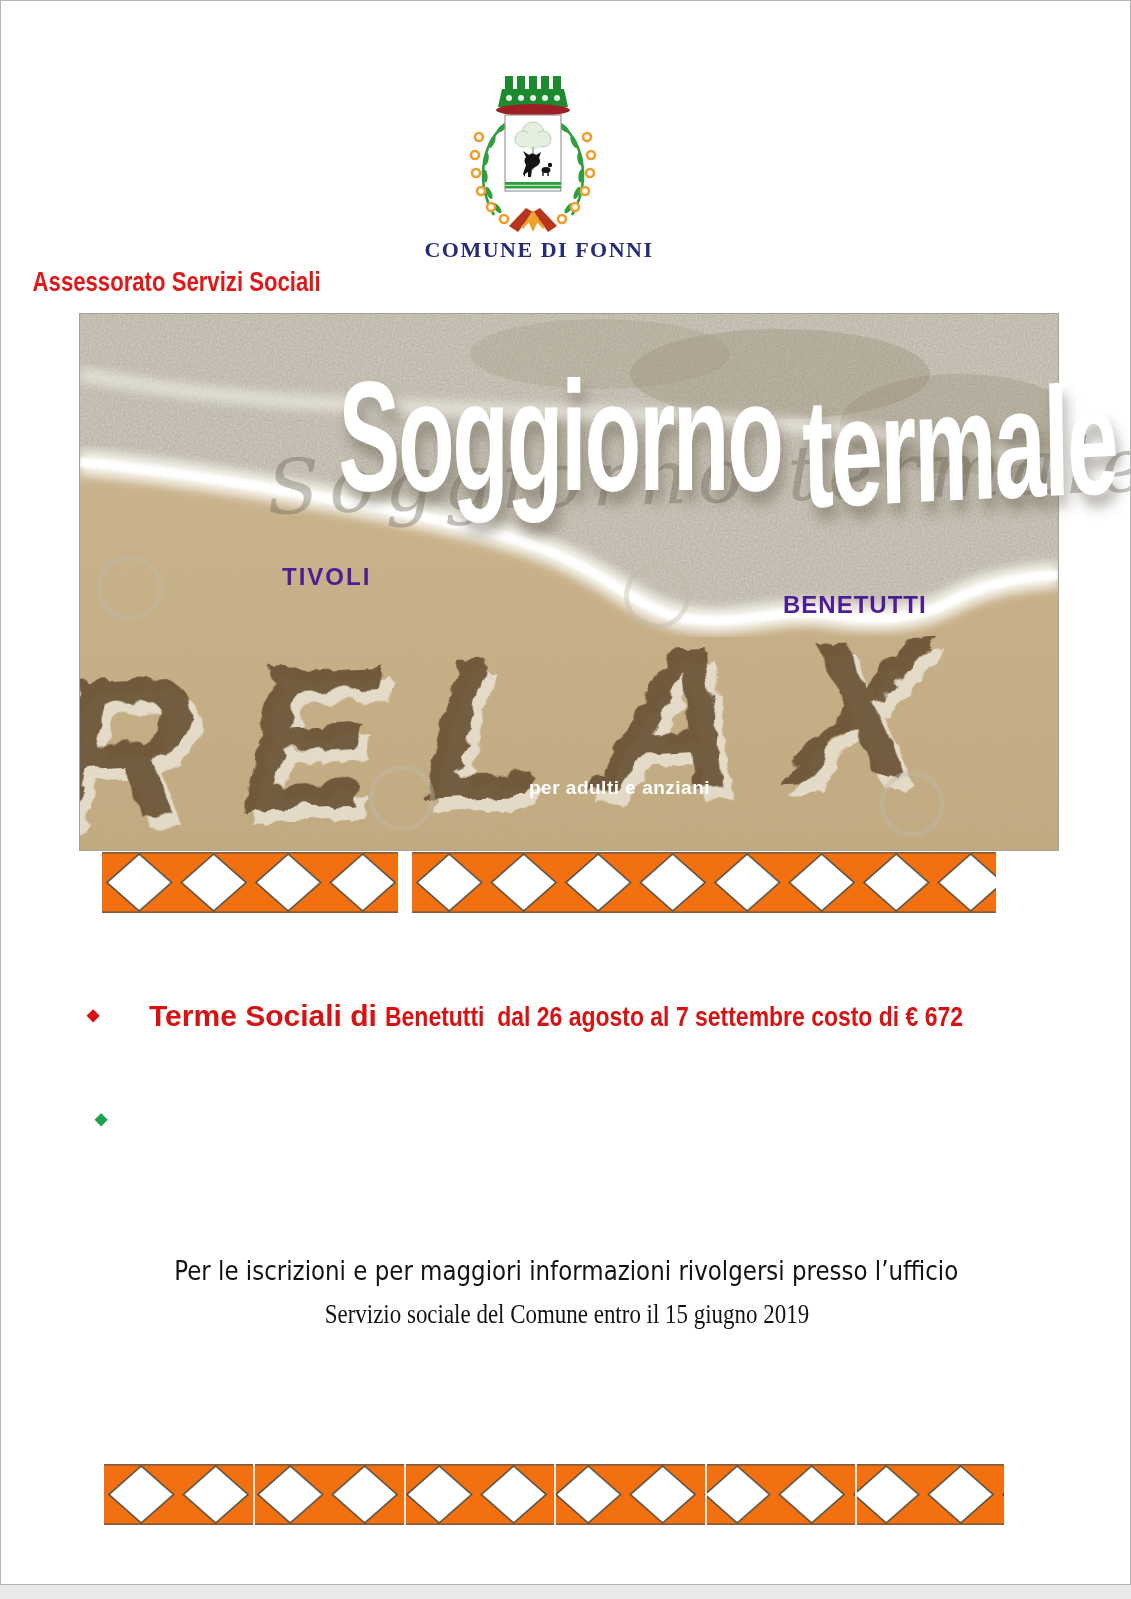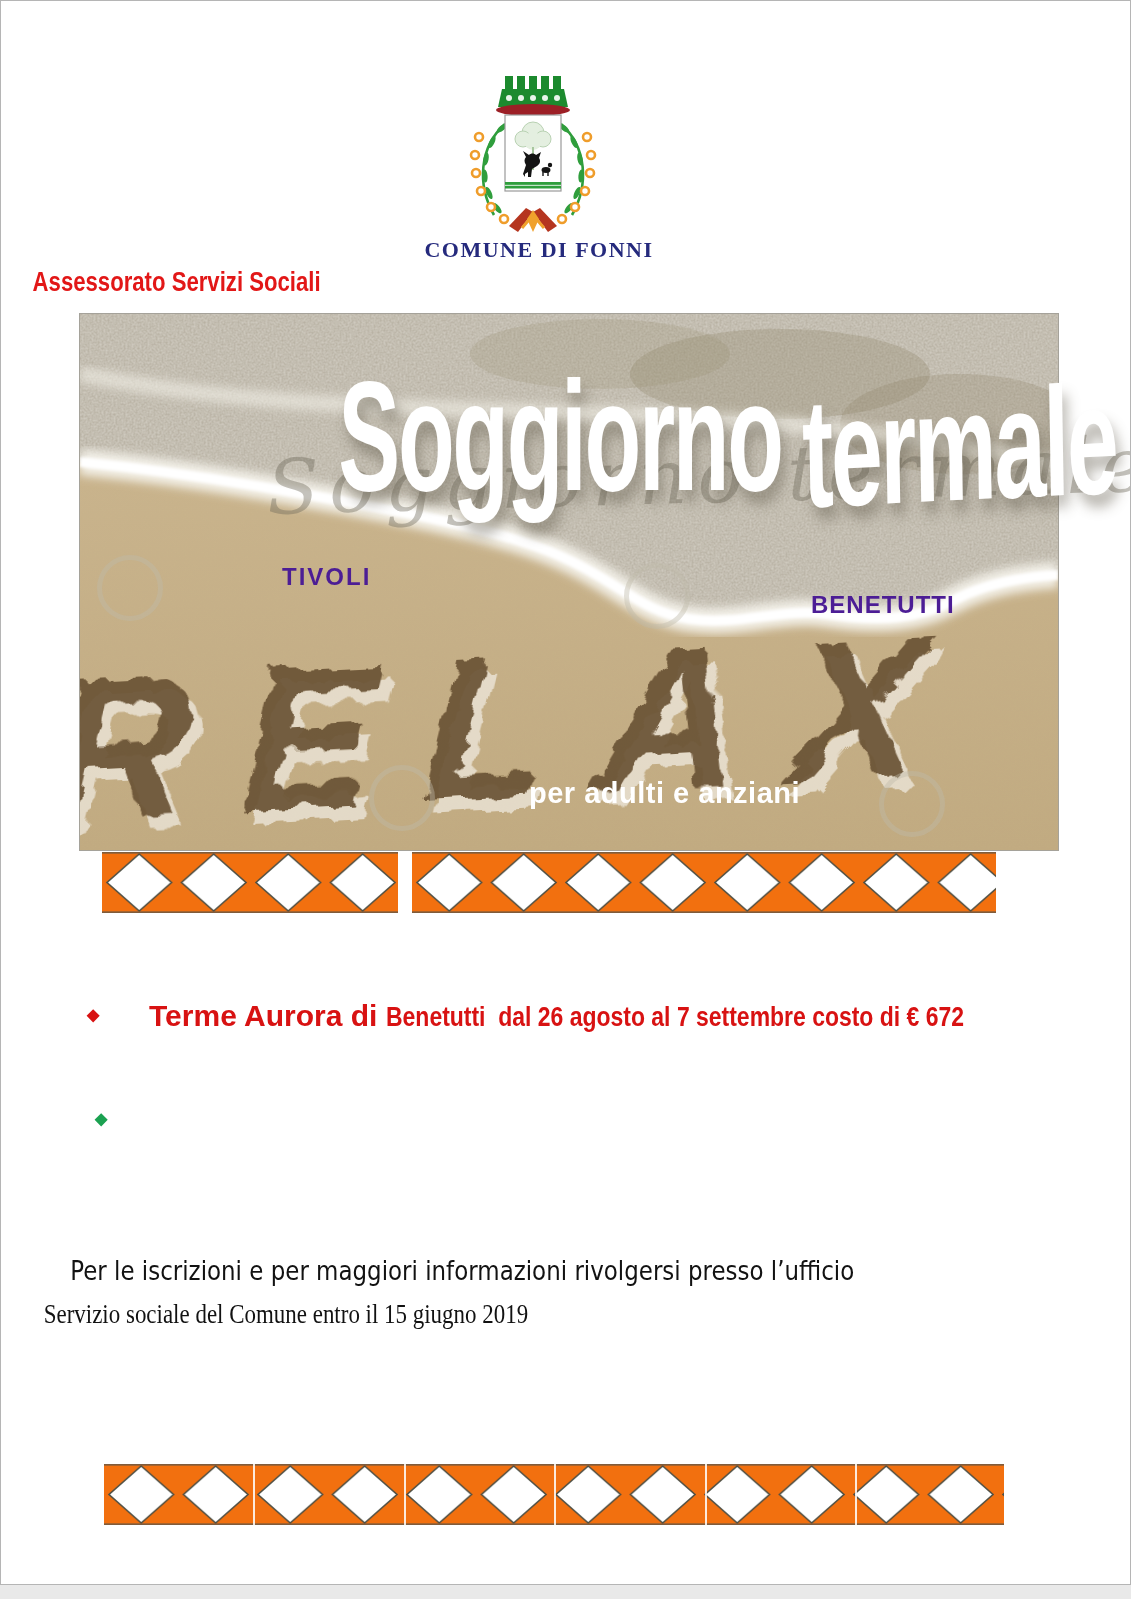--- a/index.html
+++ b/index.html
@@ -32,41 +32,41 @@
   .hero-title .squeezeT{display:inline-block;transform:scaleX(.60);transform-origin:center;letter-spacing:-4px;}
   .hero-title .w2{display:inline-block;transform:rotate(-1.6deg) translateY(10px);margin-left:34px;}
   .hero-echo{
     position:absolute;left:188px;top:130px;width:900px;white-space:nowrap;
     font-family:"DejaVu Serif",serif;font-style:italic;font-size:76px;
     letter-spacing:10px;color:rgba(108,102,88,.40);
     transform:rotate(-1.5deg);transform-origin:left center;pointer-events:none;
   }
   .loc{position:absolute;color:#4c1d95;font-weight:700;font-size:24px;}
   .loc-left{left:203px;top:250px;letter-spacing:2px;}
-  .loc-right{left:732px;top:278px;letter-spacing:1px;}
-  .audience{position:absolute;left:450px;top:464px;color:#fff;font-weight:700;font-size:29px;letter-spacing:.5px;}
+  .loc-right{left:704px;top:278px;letter-spacing:1px;}
+  .audience{position:absolute;left:450px;top:464px;color:#fff;font-weight:700;font-size:19px;letter-spacing:.5px;}
   .wm-ring{position:absolute;width:56px;height:56px;border-radius:50%;border:5px solid rgba(190,185,170,.42);}
   
   .zigzag{position:absolute;}
   .zz-top{left:101px;top:851px;}
   .zz-bottom{left:103px;top:1463px;}
   
   .offer{position:absolute;left:0;width:1131px;white-space:pre;font-weight:700;}
   .offer .bullet{position:absolute;font-size:16px;top:6px;}
   .offer .text{position:absolute;left:148px;top:0;}
   .offer-1{top:998px;color:#d81212;}
   .offer-1 .bullet{left:86px;}
   .offer-1 .lead{font-size:30px;}
   .offer-1 .rest{display:inline-block;transform:scaleX(.82);transform-origin:left bottom;font-size:28px;}
   .offer-2{top:1102px;color:#1ba151;}
   .offer-2 .bullet{left:94px;}
   .offer-2 .scalewrap{display:inline-block;transform:scaleX(.82);transform-origin:left bottom;font-size:28px;}
   
   .footer-line{
-    position:absolute;left:0;width:1131px;color:#121212;
+    position:absolute;left:0;width:1131px;text-align:center;color:#121212;
     font-family:"DejaVu Sans",sans-serif;font-size:27px;
   }
   .footer-line .squeeze{display:inline-block;transform:scaleX(.85);transform-origin:center;white-space:nowrap;}
   .fl1{top:1254px;}
   .fl2{top:1298px;font-family:Liberation Serif, serif;}
 </style>
 </head>
 <body>
 
 <div class="page">
@@ -225,21 +225,21 @@
     <rect x="0" y="0" width="296" height="61" fill="url(#zz)"></rect>
     <g transform="translate(310,0)">
         <rect x="0" y="0" width="584" height="61" fill="url(#zz)"></rect>
       </g>
     <path d="M0,0.8 H296 M310,0.8 H894" stroke="#5a564c" stroke-width="1.2"></path>
     <path d="M0,60.2 H296 M310,60.2 H894" stroke="#5a564c" stroke-width="1.2"></path>
   </svg>
 
   <div class="offer offer-1">
     <span class="bullet">◆</span>
-    <span class="text"><span class="lead">Terme Aurora di </span><span class="rest">Benetutti  dal 26 agosto al 7 settembre costo di € 672</span></span>
+    <span class="text"><span class="lead">Terme Sociali di </span><span class="rest">Benetutti  dal 26 agosto al 7 settembre costo di € 672</span></span>
   </div>
 
   <div class="offer offer-2">
     <span class="bullet">◆</span>
   </div>
 
   <div class="footer-line fl1">
     <span class="squeeze">Per le iscrizioni e per maggiori informazioni rivolgersi presso l’ufficio</span>
   </div>
   <div class="footer-line fl2">

